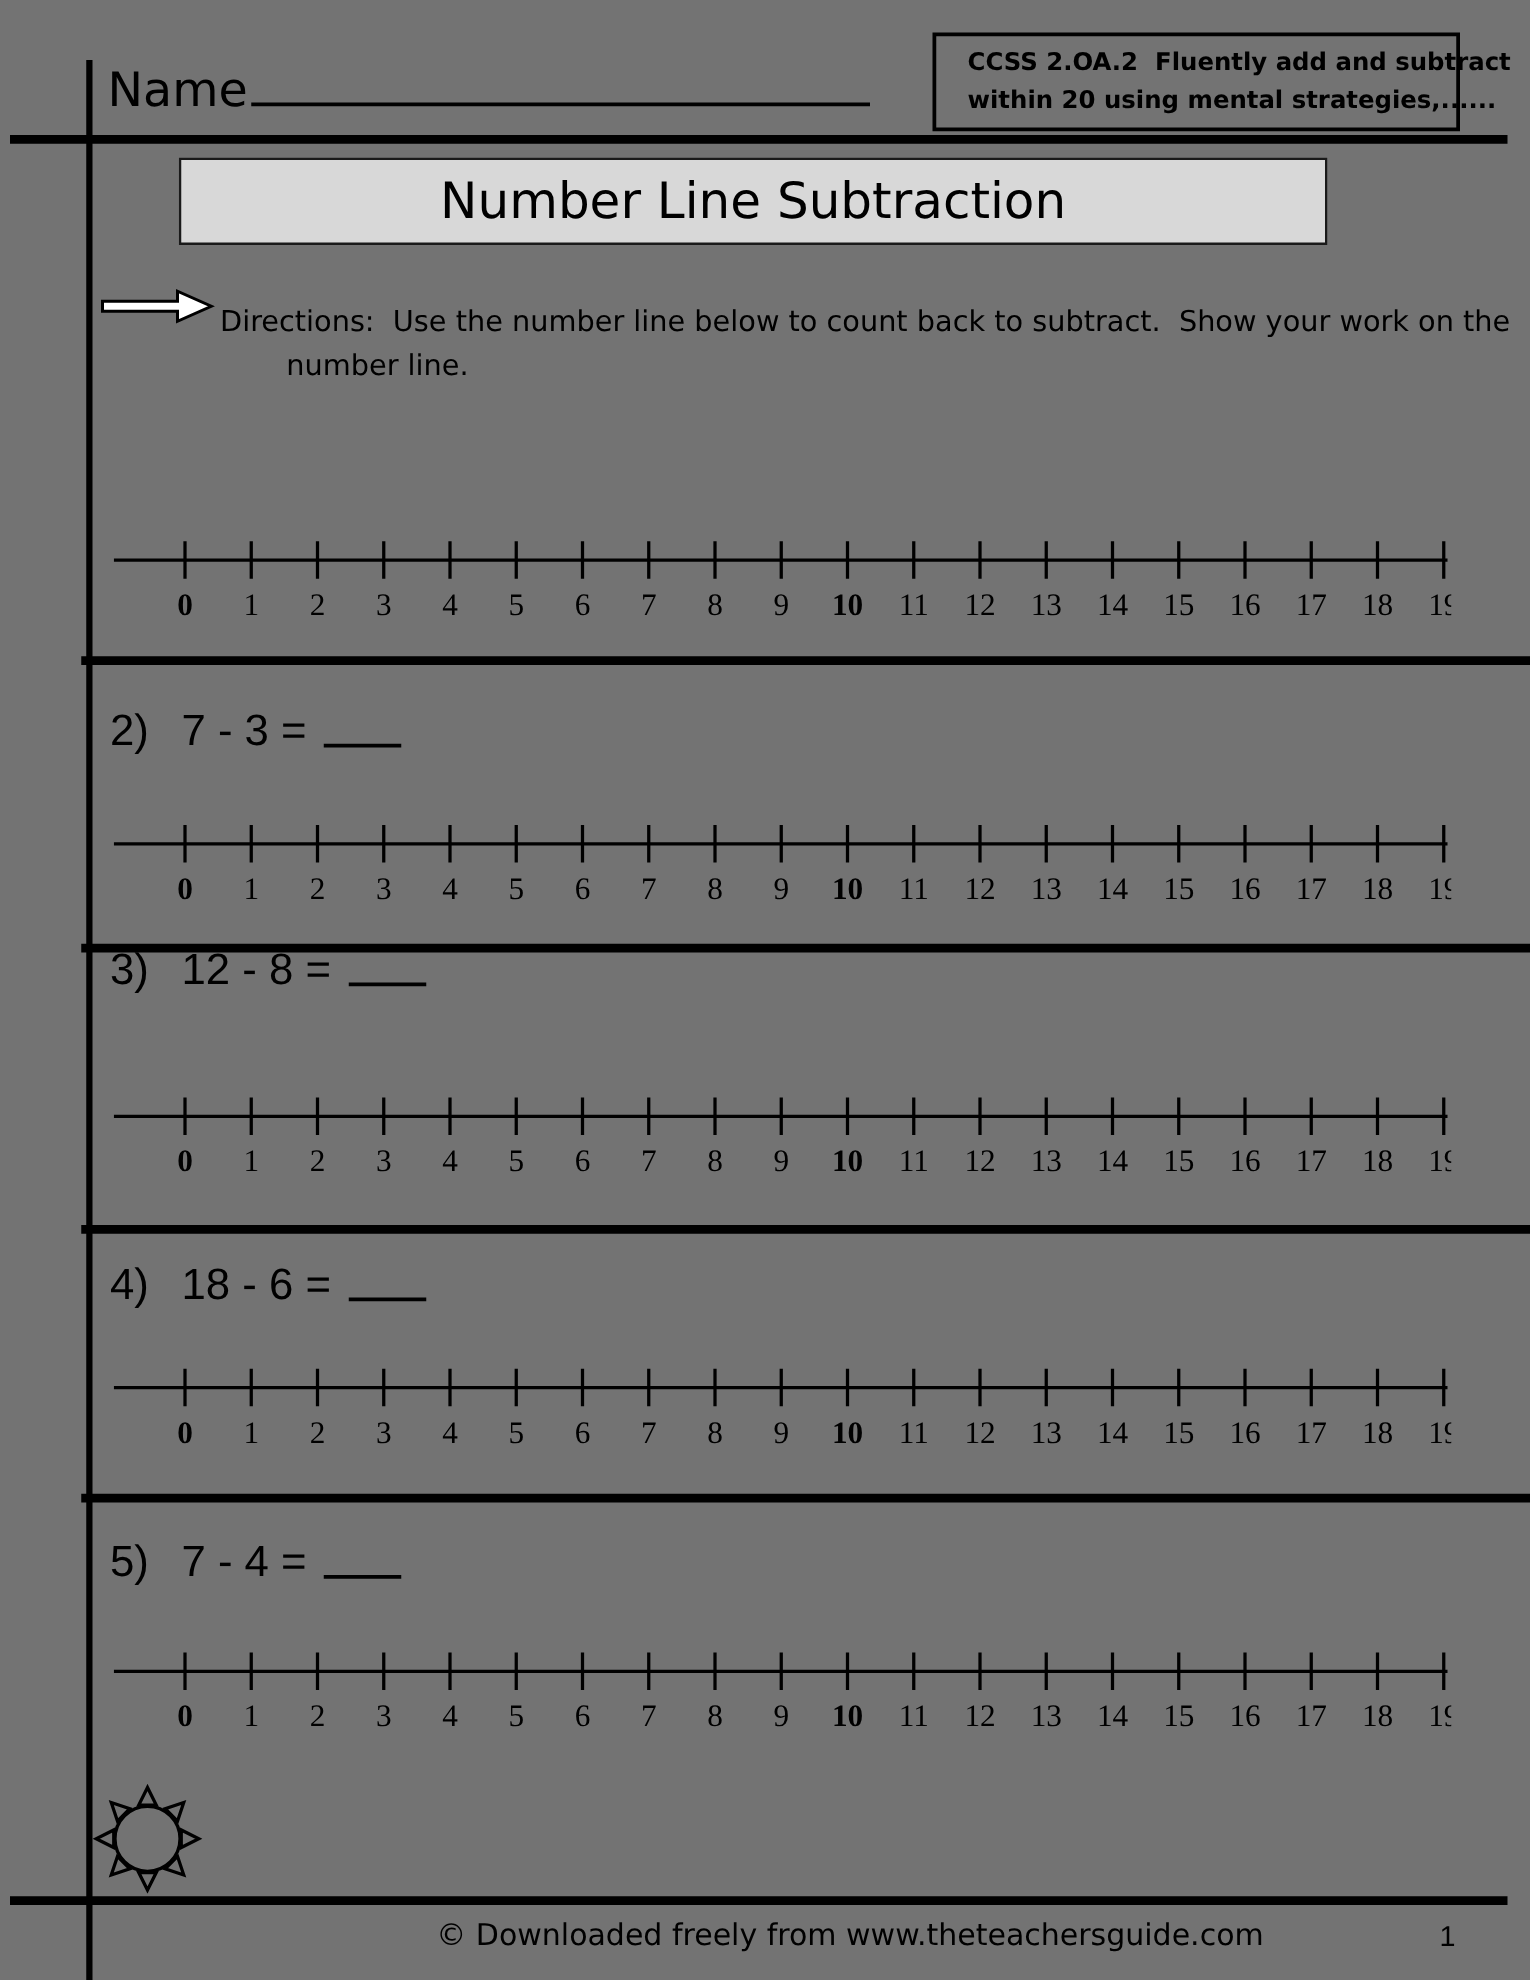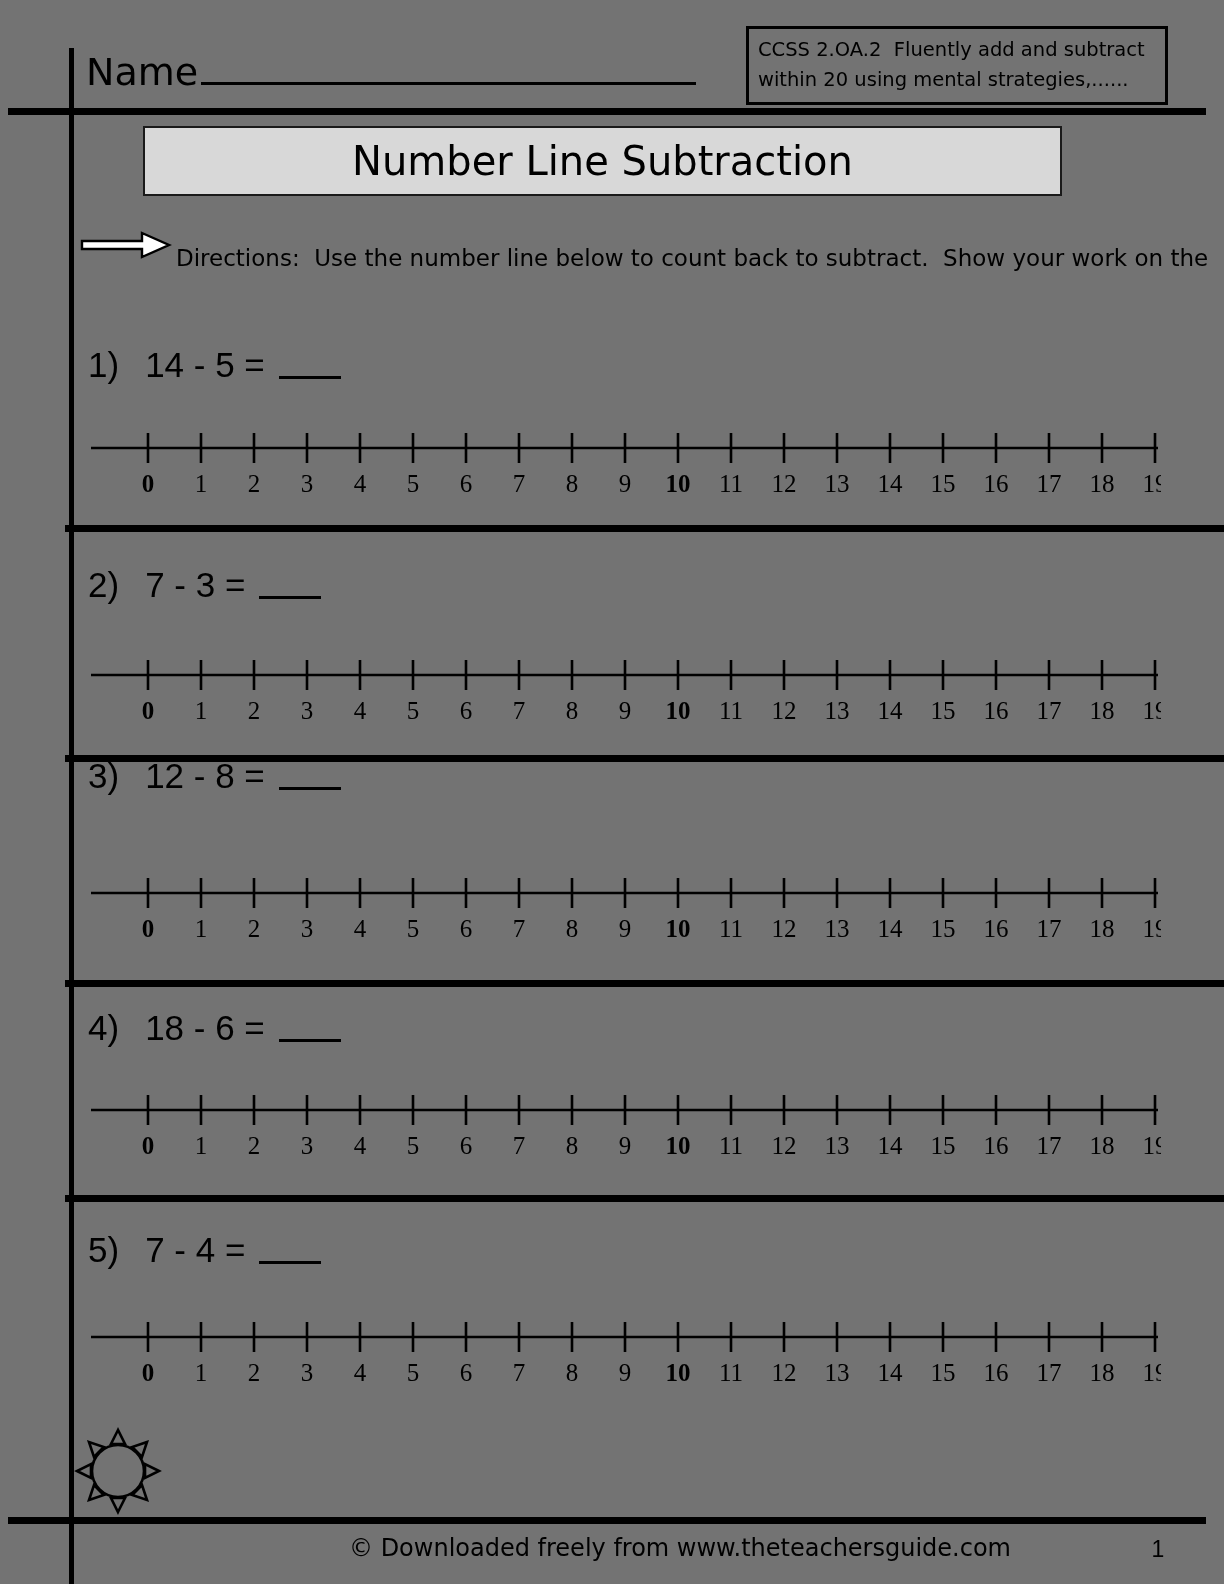--- a/index.html
+++ b/index.html
@@ -35,23 +35,24 @@
     width: 495px;
     border-bottom: 3.5px solid #000;
     height: 0.85em;
     margin-left: 3px;
   }
   .ccss-box {
     position: absolute;
     left: 746px; top: 26px;
     width: 422px; height: 79px;
     border: 3px solid #000;
-    padding: 6px 9px;
+    padding: 6px 25px;
     font-size: 19.5px;
     line-height: 1.53;
+    font-weight: bold;
   }
   .ccss-box div { white-space: pre; }
   .title-bar {
     position: absolute;
     left: 143px; top: 126px;
     width: 919px; height: 70px;
     background: #d8d8d8;
     border: 2.5px solid #1a1a1a;
     display: flex;
     align-items: center;
@@ -130,23 +131,23 @@
 
   <div class="title-bar" style="background: rgb(216, 216, 216);">
     <span>Number Line Subtraction</span>
   </div>
 
   <svg class="dir-arrow" width="92" height="30" viewBox="0 0 92 30">
     <polygon points="2,11 62,11 62,3 89,15 62,27 62,19 2,19" fill="#ffffff" stroke="#000000" stroke-width="2.4"></polygon>
   </svg>
   <div class="directions">
     <div class="dline">Directions:  Use the number line below to count back to subtract.  Show your work on the</div>
+    <div class="dline dline2">number line.</div>
   </div>
 
-  <div class="problem" style="top:345px;"><span class="pnum">1)</span><span>14 - 5 =</span><span class="answer-blank"></span></div>
   <svg class="numberline" style="top:428px;" width="1070" height="72" viewBox="0 0 1070 72">
       <line x1="0" y1="20" x2="1067" y2="20" stroke="#000" stroke-width="2.6"></line>
       <line x1="57.0" y1="5" x2="57.0" y2="35" stroke="#000" stroke-width="2.6"></line>
       <text x="57.0" y="64" text-anchor="middle" font-size="25" font-family="Liberation Serif, serif" font-weight="bold">0</text>
       <line x1="110.0" y1="5" x2="110.0" y2="35" stroke="#000" stroke-width="2.6"></line>
       <text x="110.0" y="64" text-anchor="middle" font-size="25" font-family="Liberation Serif, serif">1</text>
       <line x1="163.0" y1="5" x2="163.0" y2="35" stroke="#000" stroke-width="2.6"></line>
       <text x="163.0" y="64" text-anchor="middle" font-size="25" font-family="Liberation Serif, serif">2</text>
       <line x1="216.0" y1="5" x2="216.0" y2="35" stroke="#000" stroke-width="2.6"></line>
       <text x="216.0" y="64" text-anchor="middle" font-size="25" font-family="Liberation Serif, serif">3</text>

